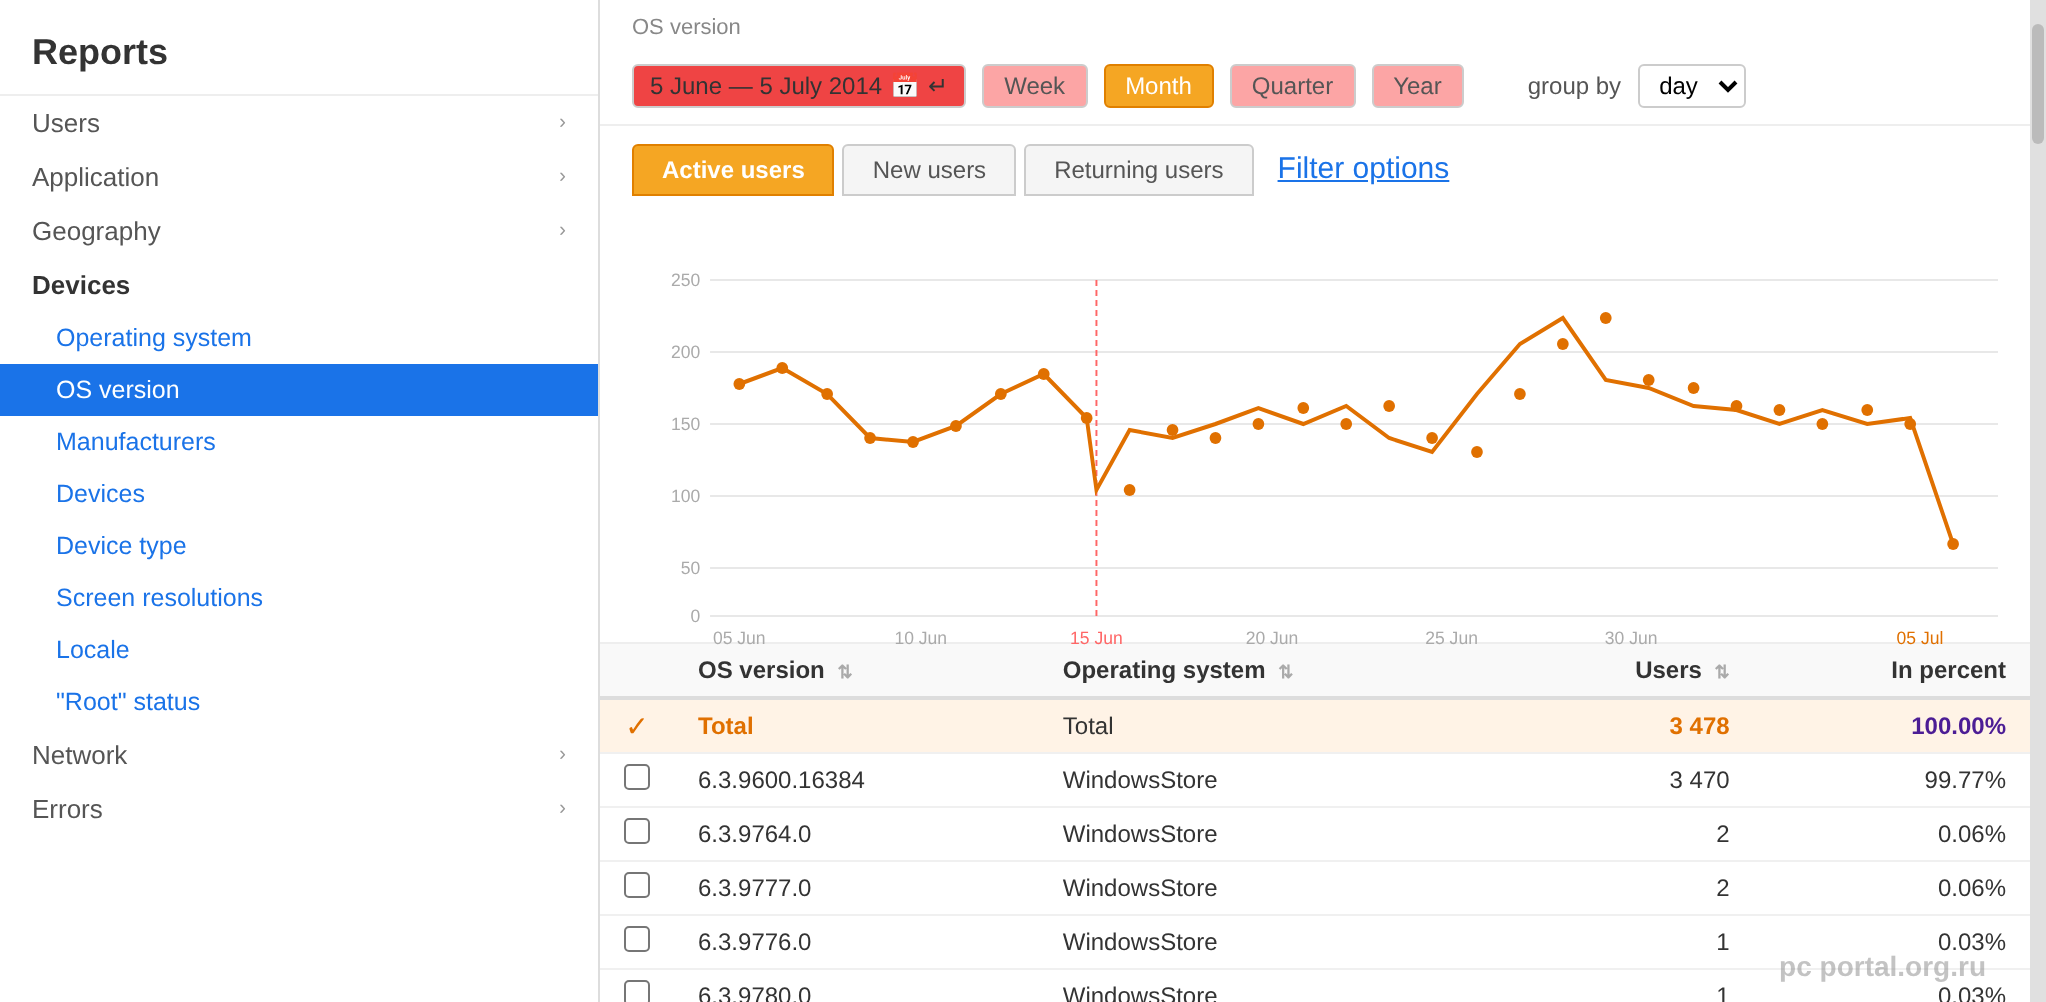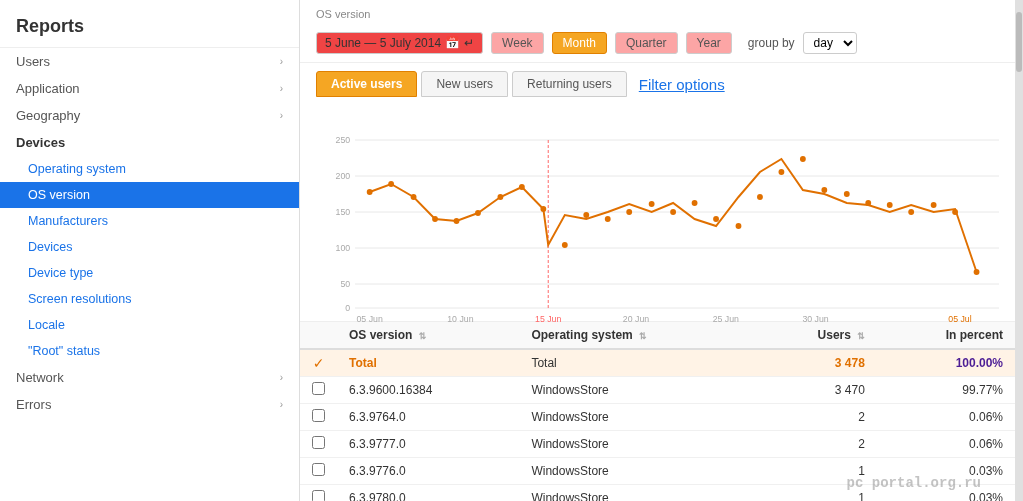--- a/index.html
+++ b/index.html
@@ -102,35 +102,35 @@
     }
     .time-btn.active {
       background: #f5a623;
       border-color: #e08000;
       color: #fff;
       font-weight: normal;
     }
     .group-label {
       font-size: 12px;
       color: #555;
-      margin-left: 8px;
+      margin-left: 24px;
     }
     .group-select {
       border: 1px solid #ccc;
       border-radius: 3px;
       padding: 2px 6px;
       font-size: 12px;
       background: #fff;
       cursor: pointer;
     }
 
     
     .tab-bar {
       display: flex;
-      align-items: flex-start;
+      align-items: center;
       padding: 8px 16px 0 16px;
       gap: 4px;
     }
     .tab-btn {
       border: 1px solid #ccc;
       border-radius: 3px 3px 0 0;
       padding: 5px 14px;
       font-size: 12px;
       cursor: pointer;
       background: #f5f5f5;
@@ -218,27 +218,26 @@
       margin: 2px auto;
       position: absolute;
       top: 10px;
       left: 1px;
     }
 
     
     .watermark {
       position: fixed;
       bottom: 10px;
-      right: 42px;
+      right: 30px;
       opacity: 0.5;
       font-size: 14px;
       color: #888;
       font-weight: bold;
       pointer-events: none;
-      font-family: Liberation Mono, monospace;
     }
   </style>
 </head>
 <body>
 
 <div id="sidebar">
   <div class="sidebar-title">Reports</div>
 <div class="sidebar-item">
       <span>Users</span>
       <span class="chevron">›</span>

